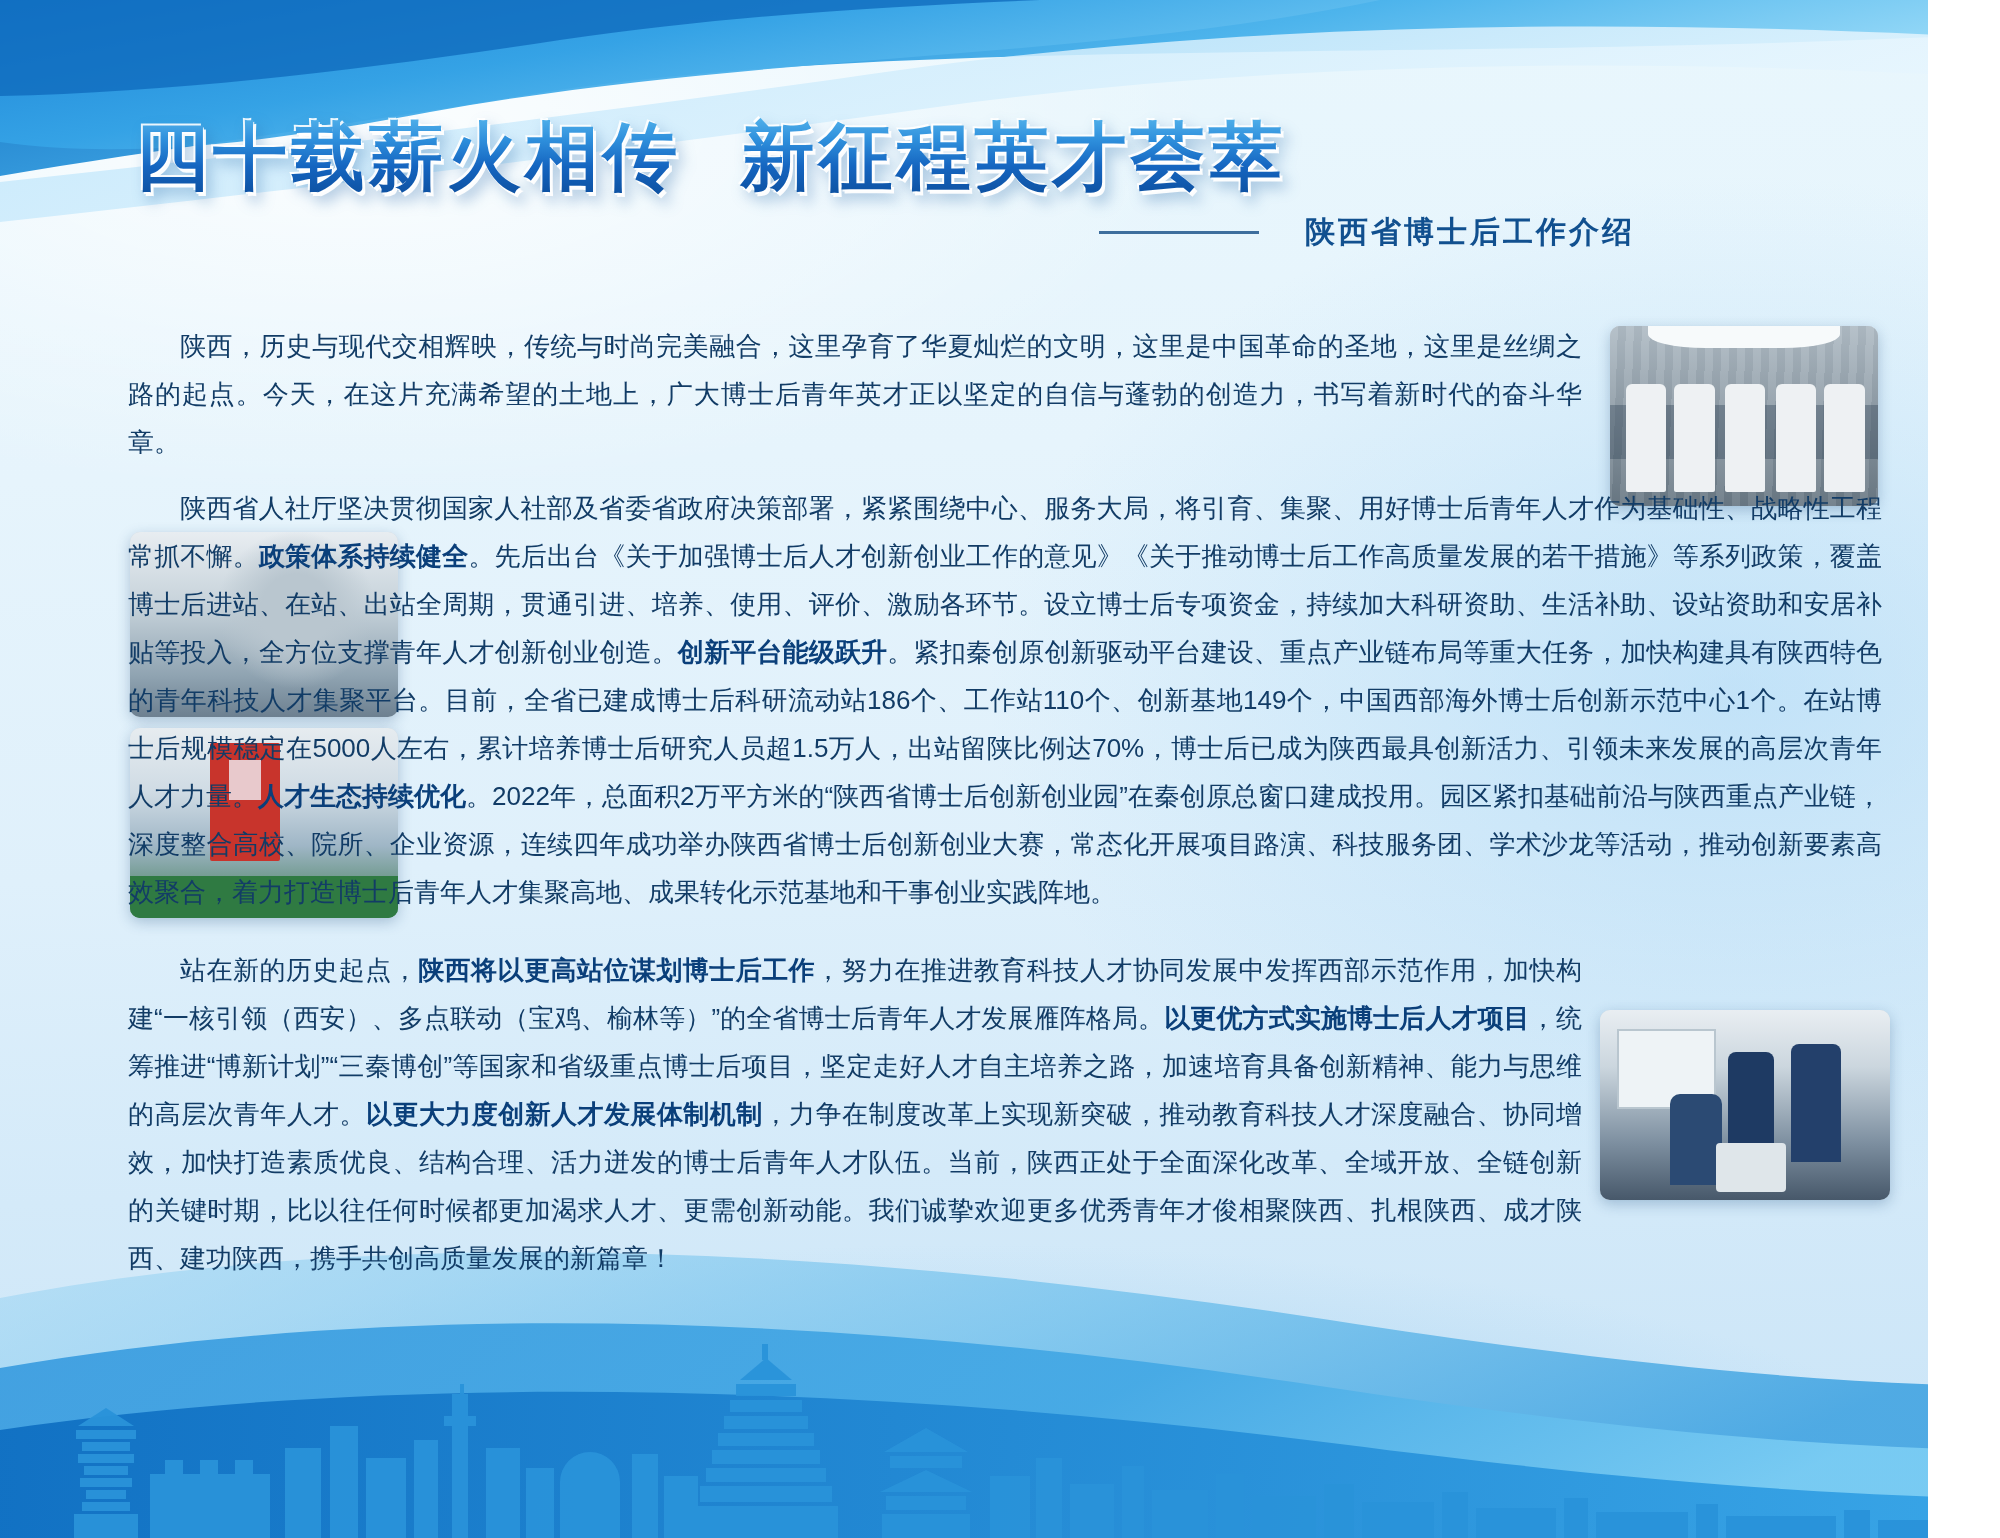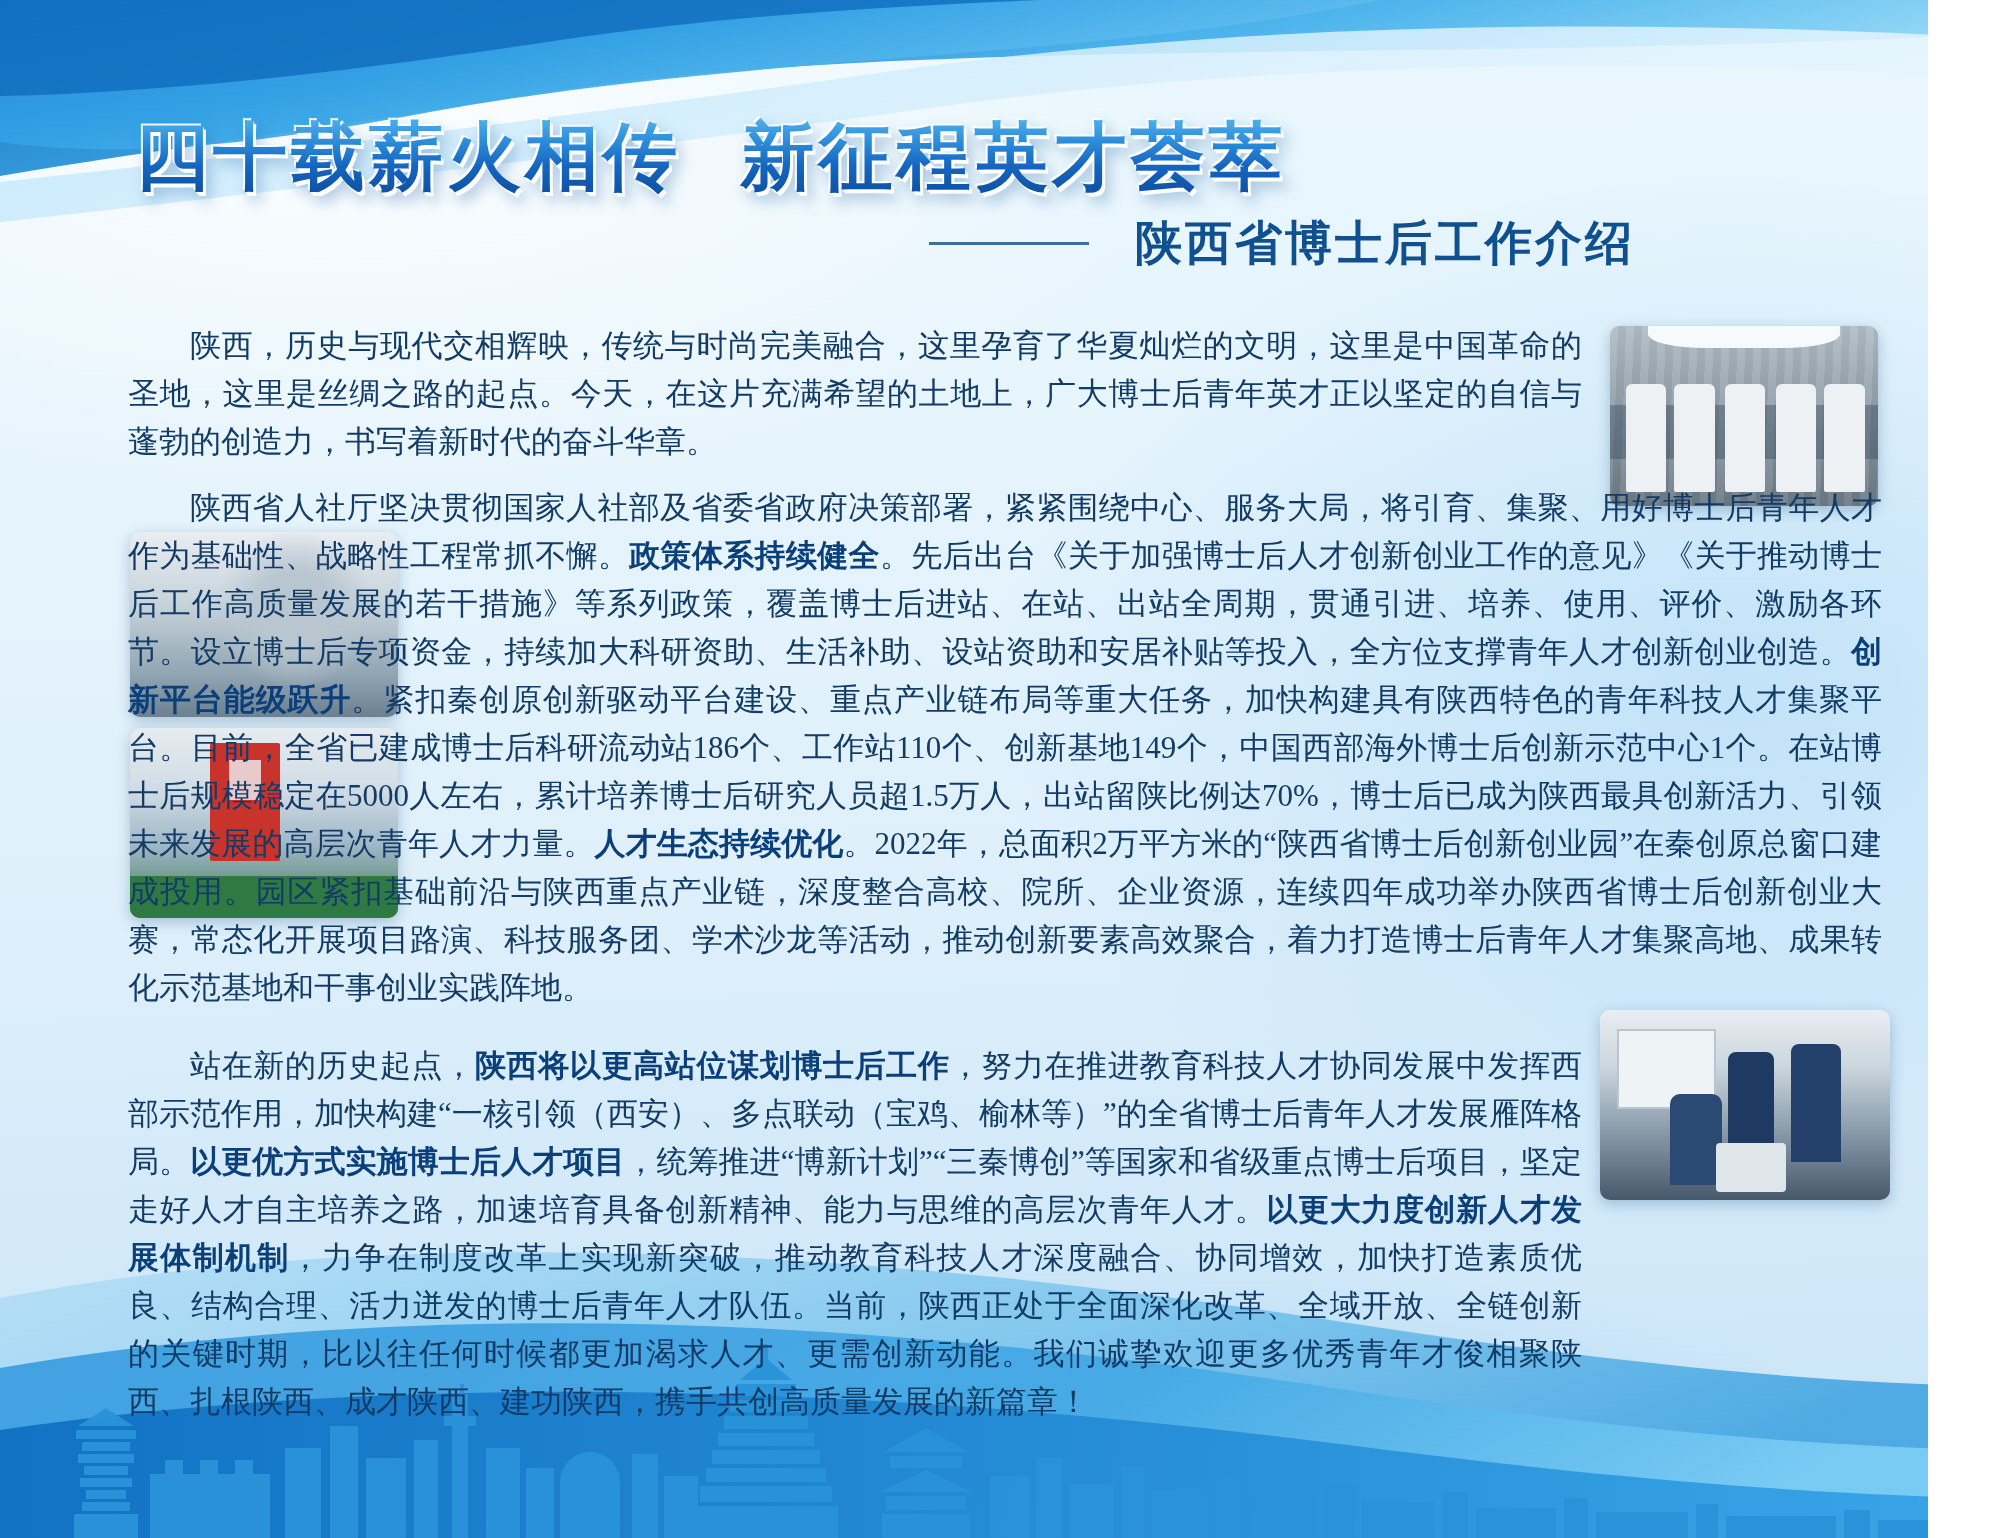--- a/index.html
+++ b/index.html
@@ -73,42 +73,42 @@
     margin-top: 14px;
     padding-right: 60px;
   }
   .subtitle-rule {
     width: 160px; height: 3px;
     background: #2a5f92;
     margin-right: 46px;
     opacity: .9;
   }
   .subtitle-text {
-    font-size: 47px;
+    font-size: 30px;
     font-weight: bold;
     color: #11508f;
     letter-spacing: 3px;
     font-family: Liberation Mono, monospace;
   }
 
   
   .content {
     position: absolute;
     left: 0; top: 300px;
     width: 2000px;
     padding: 0 118px 0 128px;
   }
   p.para {
-    font-size: 31px;
+    font-size: 26px;
     line-height: 48px;
     color: #123c66;
     text-align: justify;
     text-justify: inter-ideograph;
     text-indent: 2em;
-    font-family: Liberation Serif, serif;
+    font-family: Liberation Sans, sans-serif;
     font-weight: 500;
     margin-bottom: 14px;
   }
   p.para b, p.para .hl {
     font-weight: bold;
     color: #0a3f7a;
   }
   .p1 { padding-right: 300px; margin-top: 22px; }
   .p2 { padding-right: 300px; margin-top: 22px; }
   .p3 { margin-top: 18px; }

